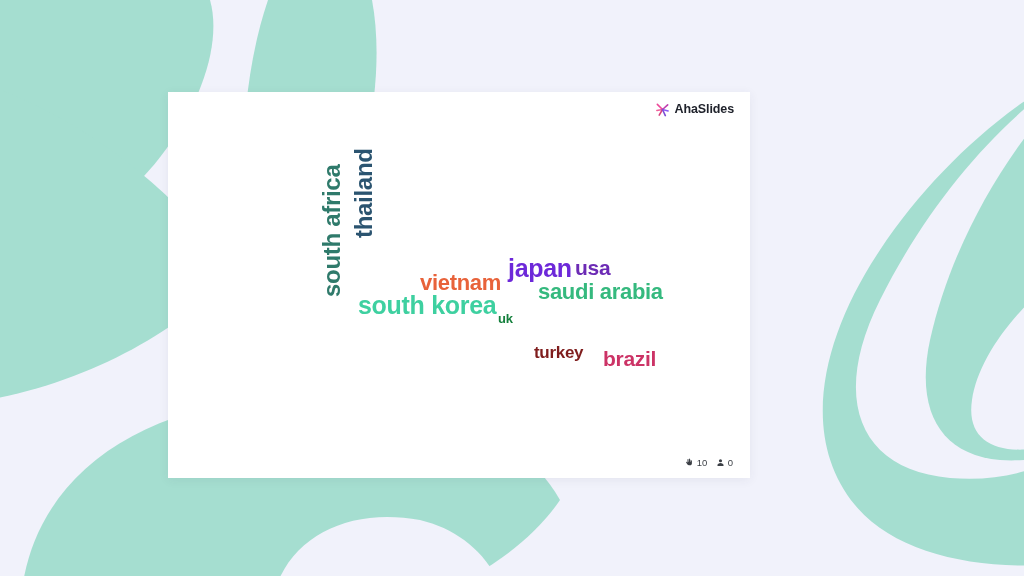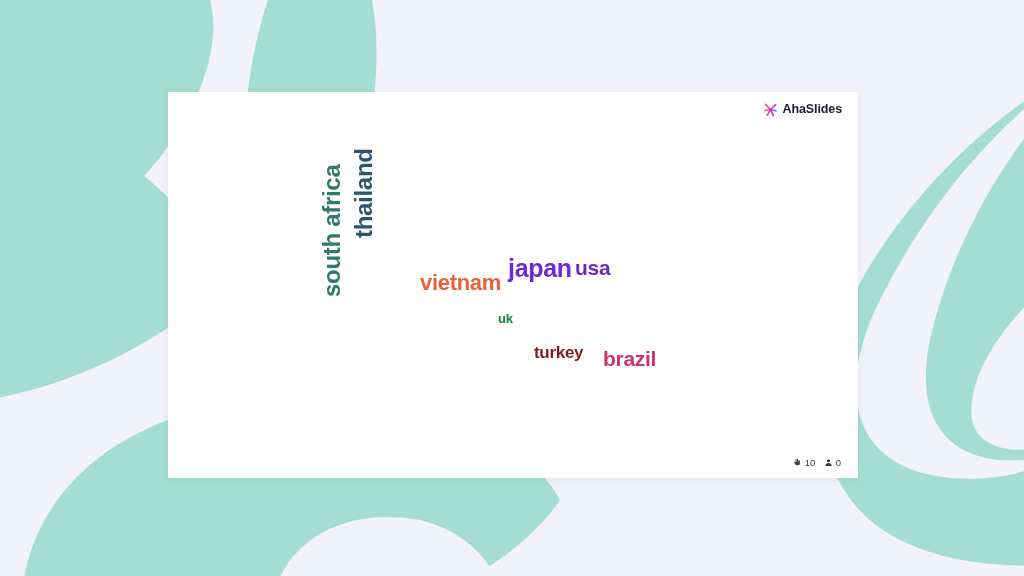--- a/index.html
+++ b/index.html
@@ -26,21 +26,21 @@
     width: 1024px;
     height: 576px;
     display: block;
   }
 
   
   #slide-card {
     position: absolute;
     left: 168px;
     top: 92px;
-    width: 690px;
+    width: 582px;
     height: 386px;
     background: #ffffff;
     box-shadow: 0 2px 10px rgba(60, 60, 90, 0.07);
     overflow: hidden;
   }
 
   
   #brand-logo {
     position: absolute;
     right: 16px;
@@ -150,23 +150,25 @@
           <line x1="16" y1="16" x2="22" y2="29" stroke="#7c4dd6"></line>
         </g>
       </svg>
       <span class="logo-text">AhaSlides</span>
     </div>
 
 
     <div id="word-cloud">
         <span class="cloud-word vert" style="color: rgb(47, 122, 107); font-size: 24px; left: 152px; top: 205px;">south africa</span>
         <span class="cloud-word vert" style="color: rgb(43, 84, 112); font-size: 24px; left: 184px; top: 146px;">thailand</span>
+        <span class="cloud-word" style="color: rgb(62, 208, 160); font-size: 25px; left: 190px; top: 201px;">south korea</span>
         <span class="cloud-word" style="color: rgb(232, 98, 58); font-size: 22px; left: 252px; top: 180px;">vietnam</span>
         <span class="cloud-word" style="color: #6d28d9; font-size: 25px; left: 340px; top: 164px;">japan</span>
         <span class="cloud-word" style="color: rgb(108, 43, 181); font-size: 21px; left: 407px; top: 165px;">usa</span>
+        <span class="cloud-word" style="color: rgb(53, 185, 126); font-size: 22px; left: 370px; top: 189px;">saudi arabia</span>
         <span class="cloud-word" style="color: #15803d; font-size: 13px; left: 330px; top: 220px;">uk</span>
         <span class="cloud-word" style="color: #7f1d1d; font-size: 17px; left: 366px; top: 252px;">turkey</span>
         <span class="cloud-word" style="color: rgb(204, 51, 102); font-size: 21px; left: 435px; top: 256px;">brazil</span>
       </div>
 
     <div id="slide-footer">
       <span class="stat">
         <svg width="9" height="9" viewBox="0 0 24 24" fill="#3b3f45" aria-hidden="true">
           <path d="M13 2.5c0-.8-.6-1.4-1.3-1.4s-1.3.6-1.3 1.4v7.2H9.2V4.3c0-.8-.6-1.4-1.3-1.4s-1.3.6-1.3 1.4v8.1l-1.3-1.7c-.5-.6-1.3-.7-1.9-.3-.6.5-.7 1.3-.3 1.9l3.4 5c.9 1.3 2.4 2.1 4 2.1h3.1c2.6 0 4.8-2.1 4.8-4.8V7.5c0-.8-.6-1.4-1.3-1.4s-1.3.6-1.3 1.4v2.2h-1.2V5.1c0-.8-.6-1.4-1.3-1.4s-1.3.6-1.3 1.4v4.6H13V2.5z"></path>
         </svg>

